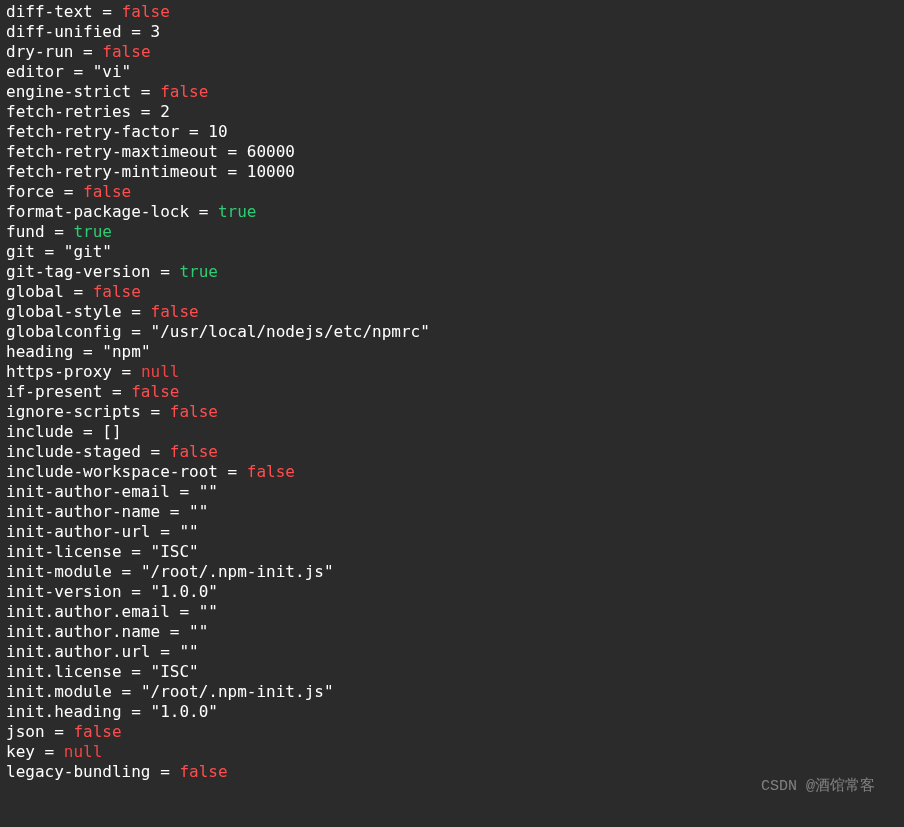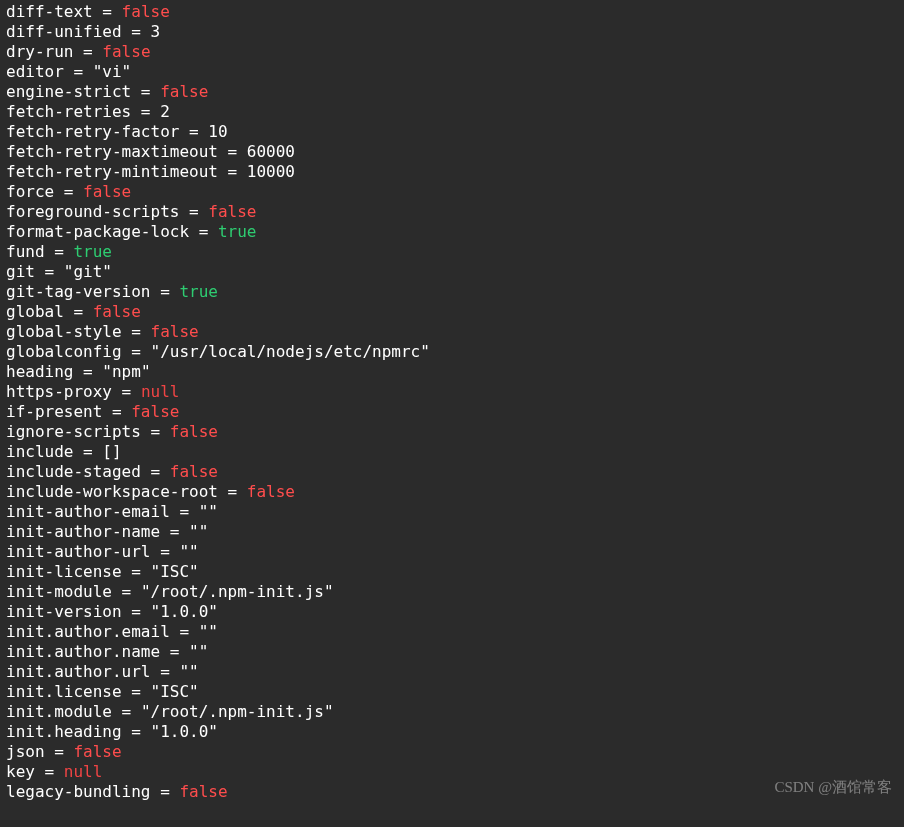--- a/index.html
+++ b/index.html
@@ -4,38 +4,37 @@
 <style>
   html,body{margin:0;padding:0;background:#2b2b2b;color:#fff;font-family:Consolas,Menlo,monospace;font-size:16px;line-height:20px}
   .term{padding:2px 0 4px 6px;width:904px;box-sizing:border-box;min-height:827px}
   .k{color:#ffffff}
   .eq{color:#ffffff}
   .s{color:#ffffff}
   .n{color:#ffffff}
   .false{color:#ff4d4d}
   .true{color:#2ecc71}
   .null{color:#ef4444}
-  .wm{position:absolute;right:12px;bottom:30px;color:rgba(230,230,230,0.45);font-family:Liberation Serif, serif;font-size:15px}
+  .wm{position:absolute;right:29px;bottom:30px;color:rgba(230,230,230,0.45);font-family:Liberation Mono, monospace;font-size:15px}
   .line{white-space:pre}
 </style>
 </head>
 <body>
 
 <div class="term" id="term">
     <div class="line"><span class="k">diff-text</span><span class="eq"> = </span><span class="false">false</span></div>
     <div class="line"><span class="k">diff-unified</span><span class="eq"> = </span><span class="n">3</span></div>
     <div class="line"><span class="k">dry-run</span><span class="eq"> = </span><span class="false">false</span></div>
     <div class="line"><span class="k">editor</span><span class="eq"> = </span><span class="s">"vi"</span></div>
     <div class="line"><span class="k">engine-strict</span><span class="eq"> = </span><span class="false">false</span></div>
     <div class="line"><span class="k">fetch-retries</span><span class="eq"> = </span><span class="n">2</span></div>
     <div class="line"><span class="k">fetch-retry-factor</span><span class="eq"> = </span><span class="n">10</span></div>
     <div class="line"><span class="k">fetch-retry-maxtimeout</span><span class="eq"> = </span><span class="n">60000</span></div>
     <div class="line"><span class="k">fetch-retry-mintimeout</span><span class="eq"> = </span><span class="n">10000</span></div>
     <div class="line"><span class="k">force</span><span class="eq"> = </span><span class="false">false</span></div>
-    <div class="line"><span class="k">foreground-scripts</span><span class="eq"> = </span><span class="false">false</span></div>
     <div class="line"><span class="k">format-package-lock</span><span class="eq"> = </span><span class="true">true</span></div>
     <div class="line"><span class="k">fund</span><span class="eq"> = </span><span class="true">true</span></div>
     <div class="line"><span class="k">git</span><span class="eq"> = </span><span class="s">"git"</span></div>
     <div class="line"><span class="k">git-tag-version</span><span class="eq"> = </span><span class="true">true</span></div>
     <div class="line"><span class="k">global</span><span class="eq"> = </span><span class="false">false</span></div>
     <div class="line"><span class="k">global-style</span><span class="eq"> = </span><span class="false">false</span></div>
     <div class="line"><span class="k">globalconfig</span><span class="eq"> = </span><span class="s">"/usr/local/nodejs/etc/npmrc"</span></div>
     <div class="line"><span class="k">heading</span><span class="eq"> = </span><span class="s">"npm"</span></div>
     <div class="line"><span class="k">https-proxy</span><span class="eq"> = </span><span class="null">null</span></div>
     <div class="line"><span class="k">if-present</span><span class="eq"> = </span><span class="false">false</span></div>

